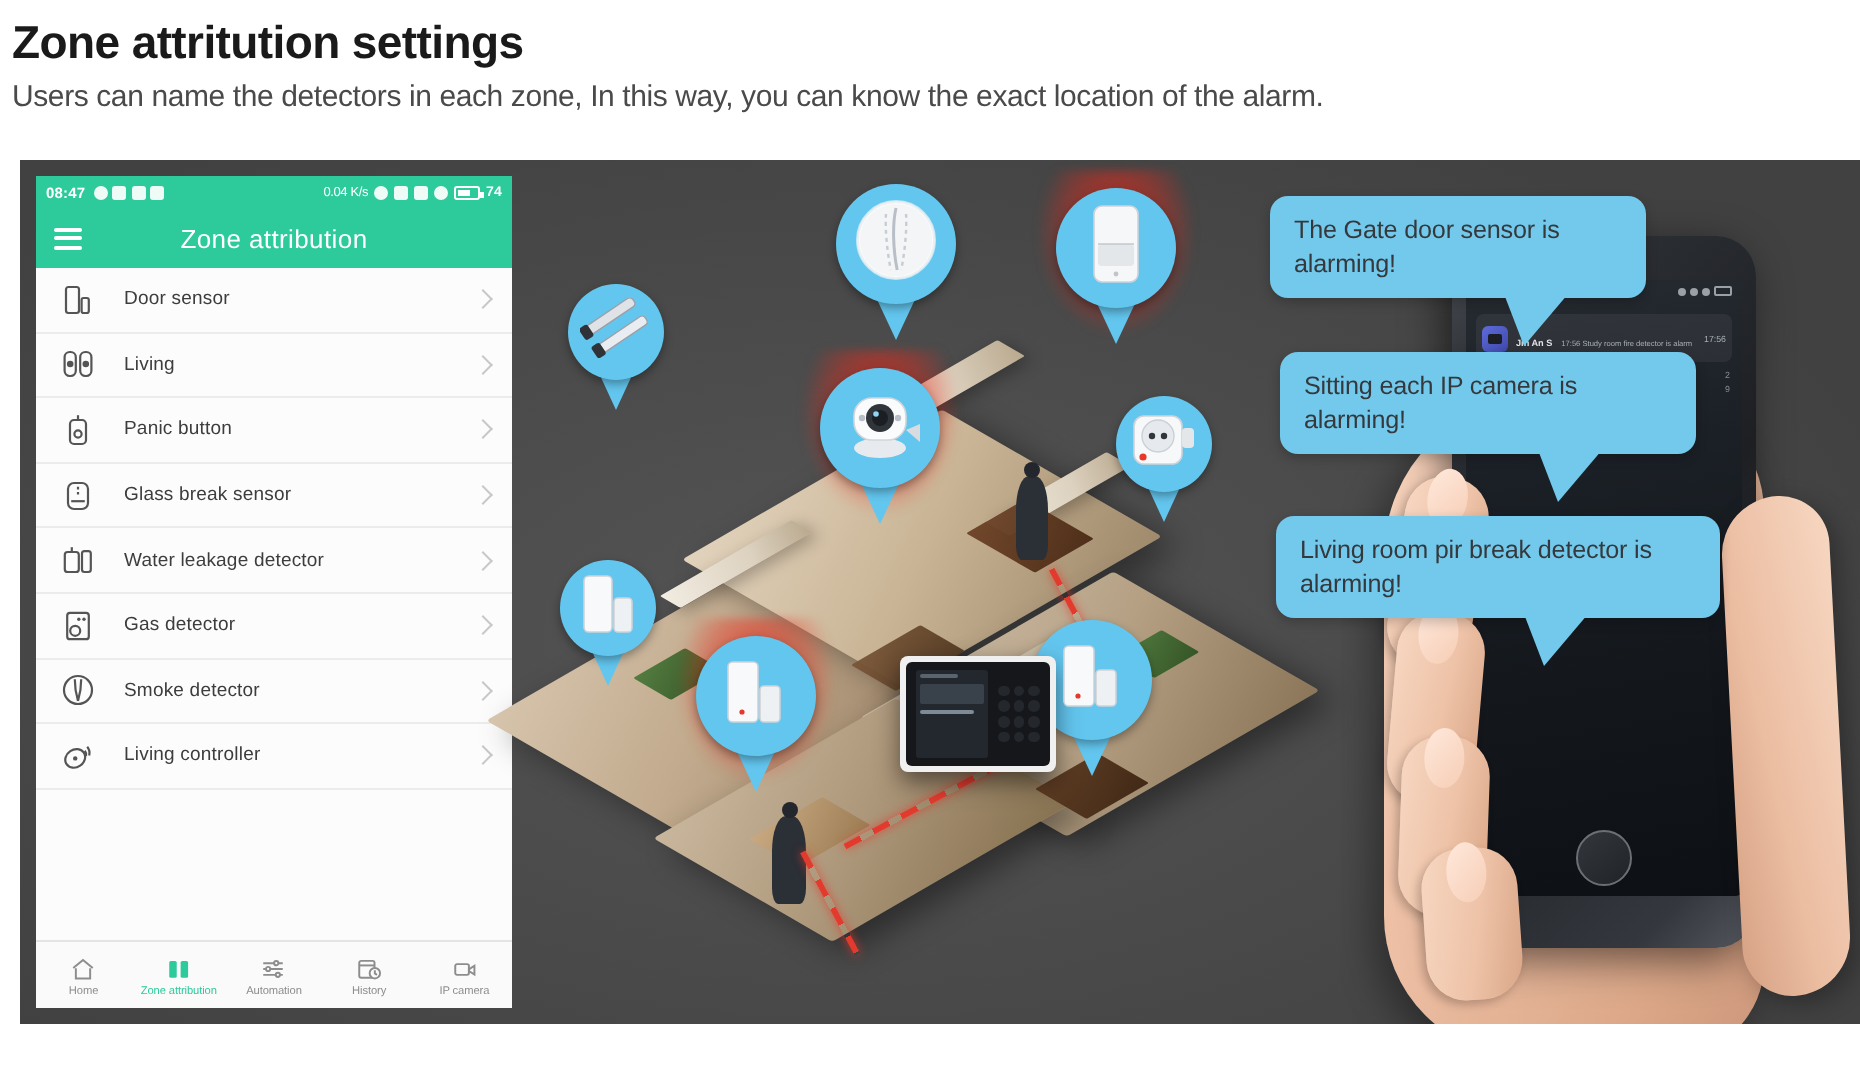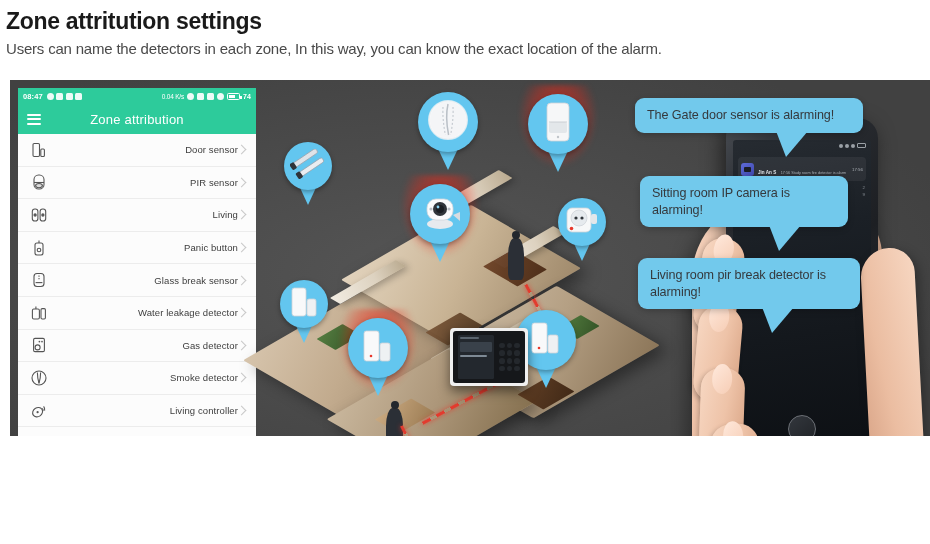--- a/index.html
+++ b/index.html
@@ -18,21 +18,21 @@
     letter-spacing: -0.3px; line-height: 1.15;
   }
   .subtitle {
     font-size: 15px; color: #4a4a4a; margin-top: 6px;
     letter-spacing: -0.2px; line-height: 1.2;
   }
 
   
   .hero {
     position: absolute; left: 10px; top: 80px;
-    width: 920px; height: 356px;
+    width: 920px; height: 432px;
     background: #494949;
     overflow: hidden;
   }
   
   .hero-bg {
     position: absolute; inset: 0;
     background:
       radial-gradient(ellipse 60% 70% at 45% 55%, #555 0%, #4a4a4a 55%, #414141 100%);
   }
 
@@ -94,21 +94,20 @@
   }
   .row-ico {
     width: 22px; height: 22px; flex: 0 0 22px;
     display: flex; align-items: center; justify-content: center;
     color: #555;
   }
   .row-ico svg { display: block; }
   .row-label {
     flex: 1; margin-left: 12px; font-size: 9.5px; color: #3d3d3d;
     letter-spacing: .1px;
-    text-align: right;
   }
   .chev {
     width: 7px; height: 7px; border-right: 1.6px solid #c8c8c8;
     border-top: 1.6px solid #c8c8c8; transform: rotate(45deg);
     margin-right: 3px; flex: 0 0 auto;
   }
 
   .tabbar {
     height: 34px; background: #fafafa; border-top: 1px solid #e4e4e4;
     display: flex; align-items: center;
@@ -318,21 +317,21 @@
     padding: 9px 12px; color: #35393d; font-size: 12.6px; line-height: 1.32;
     box-shadow: 0 2px 6px rgba(0,0,0,.22); z-index: 30;
     letter-spacing: -.1px;
   }
   .bubble::after {
     content: ""; position: absolute; width: 0; height: 0;
     border-left: 10px solid transparent; border-right: 22px solid transparent;
     border-top: 26px solid #72c9ec;
     left: 62%; bottom: -24px;
   }
-  .b1 { left: 635px; top: 98px; width: 228px; }
+  .b1 { left: 635px; top: 98px; width: 188px; }
   .b2 { left: 640px; top: 176px; width: 208px; }
   .b3 { left: 638px; top: 258px; width: 222px; }
   .b3::after { left: 56%; }
 </style>
 </head>
 <body>
 
 <div class="page">
 
   <div class="headings">
@@ -379,31 +378,20 @@
           <span class="row-ico">
             <svg width="18" height="18" viewBox="0 0 18 18" fill="none" stroke="#555" stroke-width="1.1">
               <rect x="3" y="2.5" width="6.5" height="13" rx="1.2"></rect>
                 <rect x="10.8" y="8" width="3.6" height="7.5" rx="1"></rect>
             </svg>
           </span>
           <span class="row-label">Door sensor</span>
           <span class="chev"></span>
         </div>
 
-        <div class="row">
-          <span class="row-ico">
-            <svg width="18" height="18" viewBox="0 0 18 18" fill="none" stroke="#555" stroke-width="1.1">
-              <rect x="4" y="2" width="10" height="14" rx="4.6"></rect>
-                <path d="M4 9.5h10"></path>
-                <ellipse cx="9" cy="12.6" rx="3.4" ry="2.1" fill="#ddd"></ellipse>
-            </svg>
-          </span>
-          <span class="row-label">PIR sensor</span>
-          <span class="chev"></span>
-        </div>
 
         <div class="row">
           <span class="row-ico">
             <svg width="18" height="18" viewBox="0 0 18 18" fill="none" stroke="#555" stroke-width="1.1">
               <rect x="2.3" y="3" width="5.6" height="12" rx="2.6"></rect>
                 <circle cx="5.1" cy="9" r="1.1" fill="#555"></circle>
               <rect x="10.1" y="3" width="5.6" height="12" rx="2.6"></rect>
                 <circle cx="12.9" cy="9" r="1.1" fill="#555"></circle>
             </svg>
           </span>
@@ -743,16 +731,16 @@
         </div>
       <div class="finger fg4">
           <span class="nail" style="left:13px; top:-3px;"></span>
         </div>
       <div class="thumbf"></div>
     </div>
 
   </div>
 
   <div class="bubble b1">The Gate door sensor is alarming!</div>
-  <div class="bubble b2">Sitting room IP camera is alarming!</div>
+  <div class="bubble b2">Sitting each IP camera is alarming!</div>
   <div class="bubble b3">Living room pir break detector is alarming!</div>
 
 </div>
 
 </body></html>

